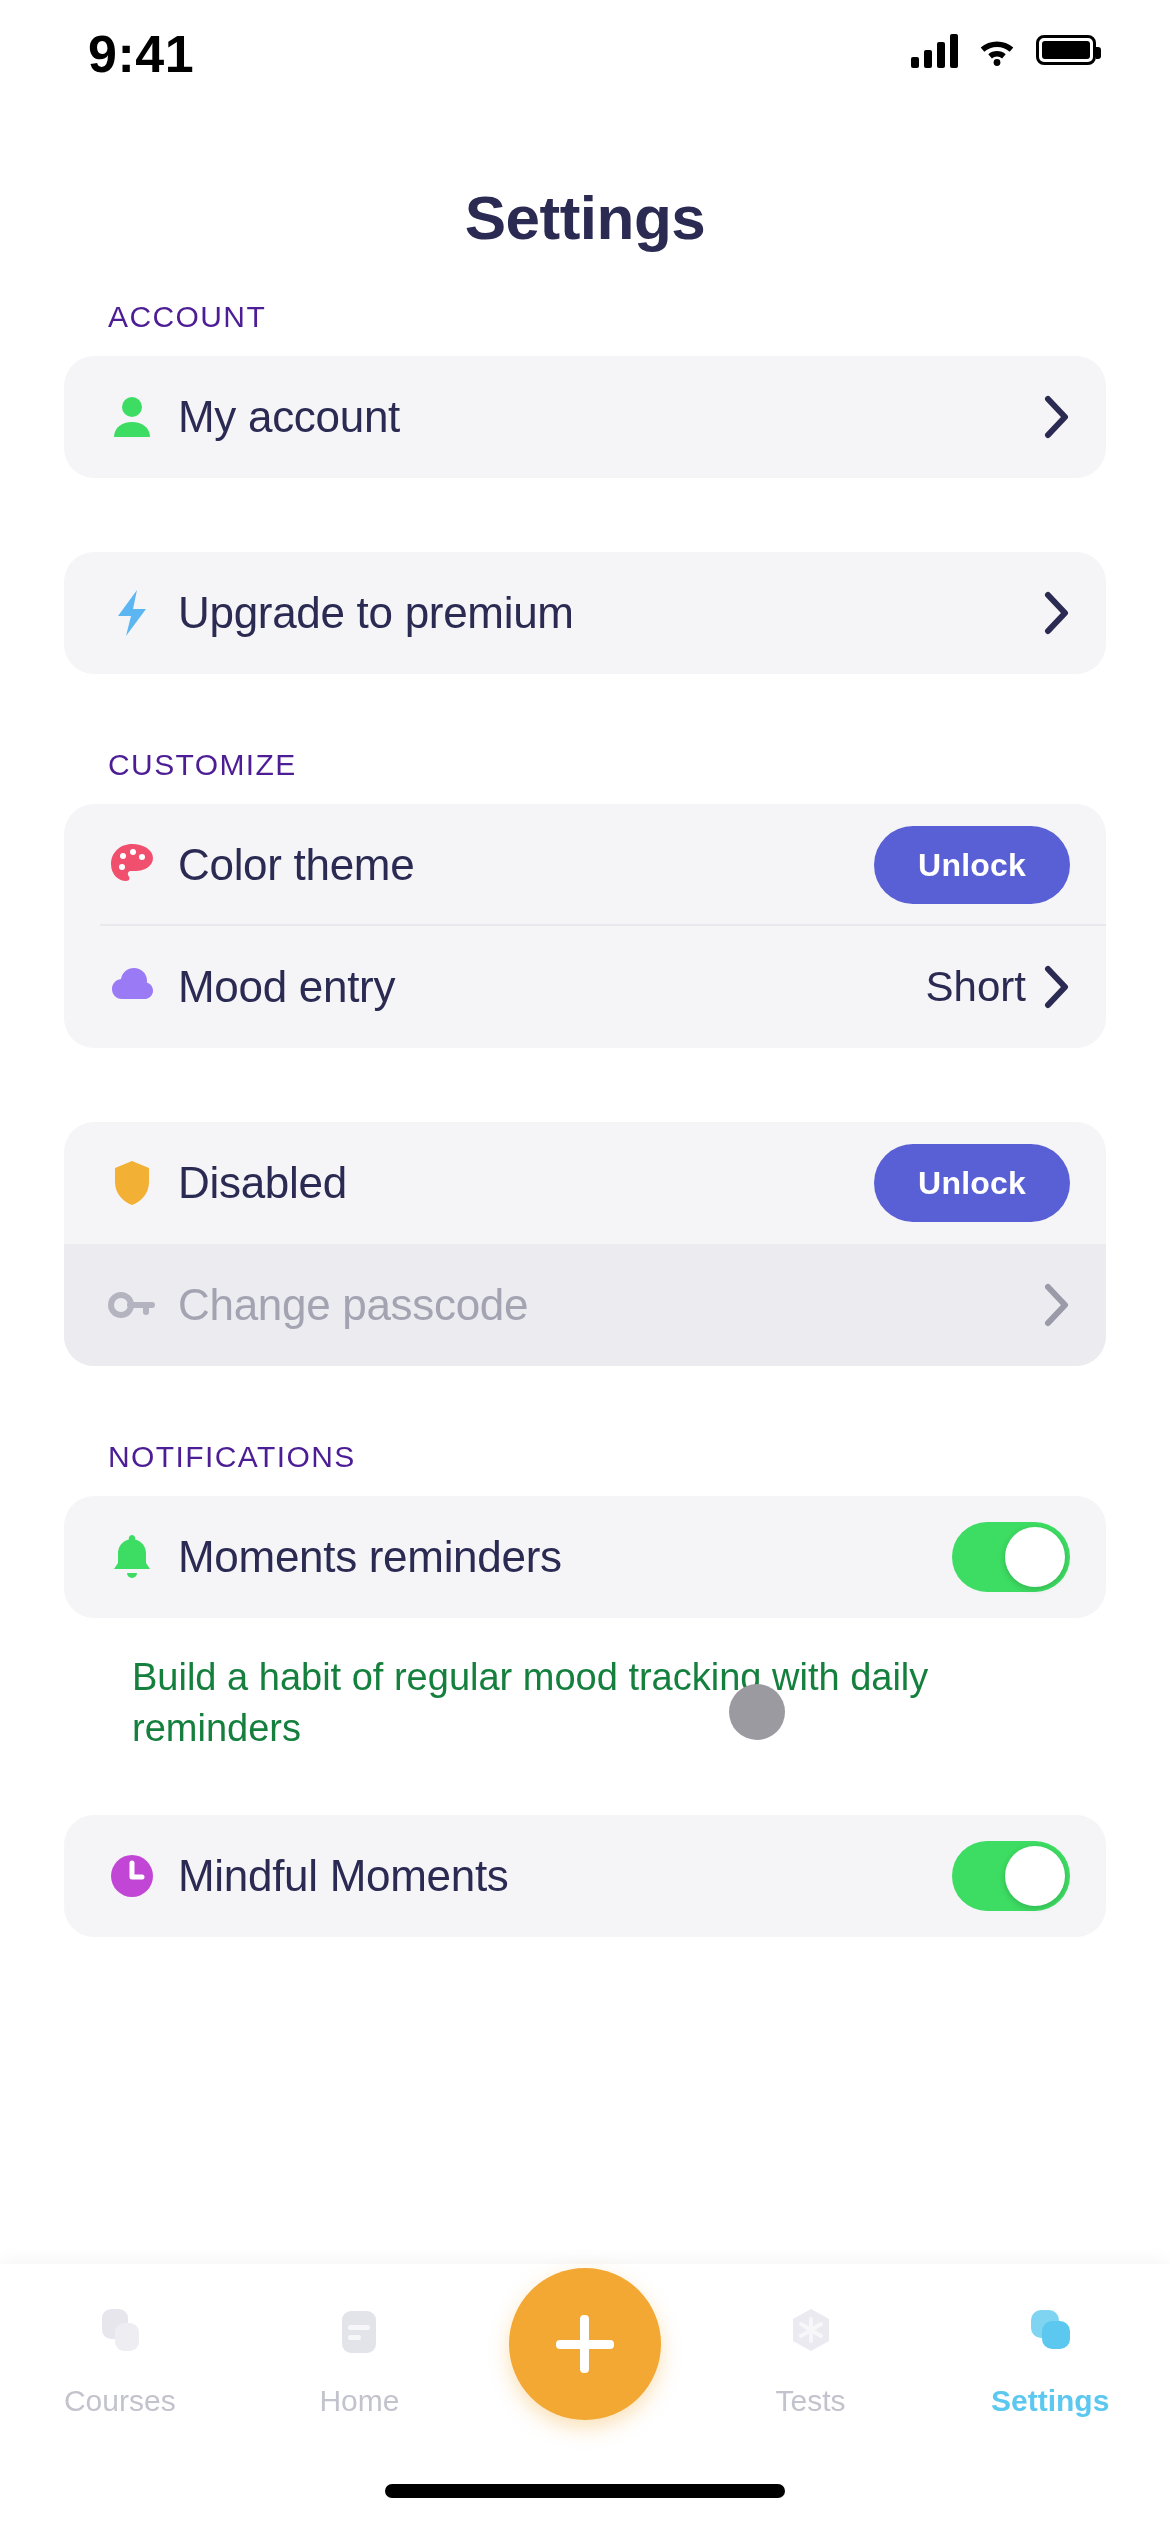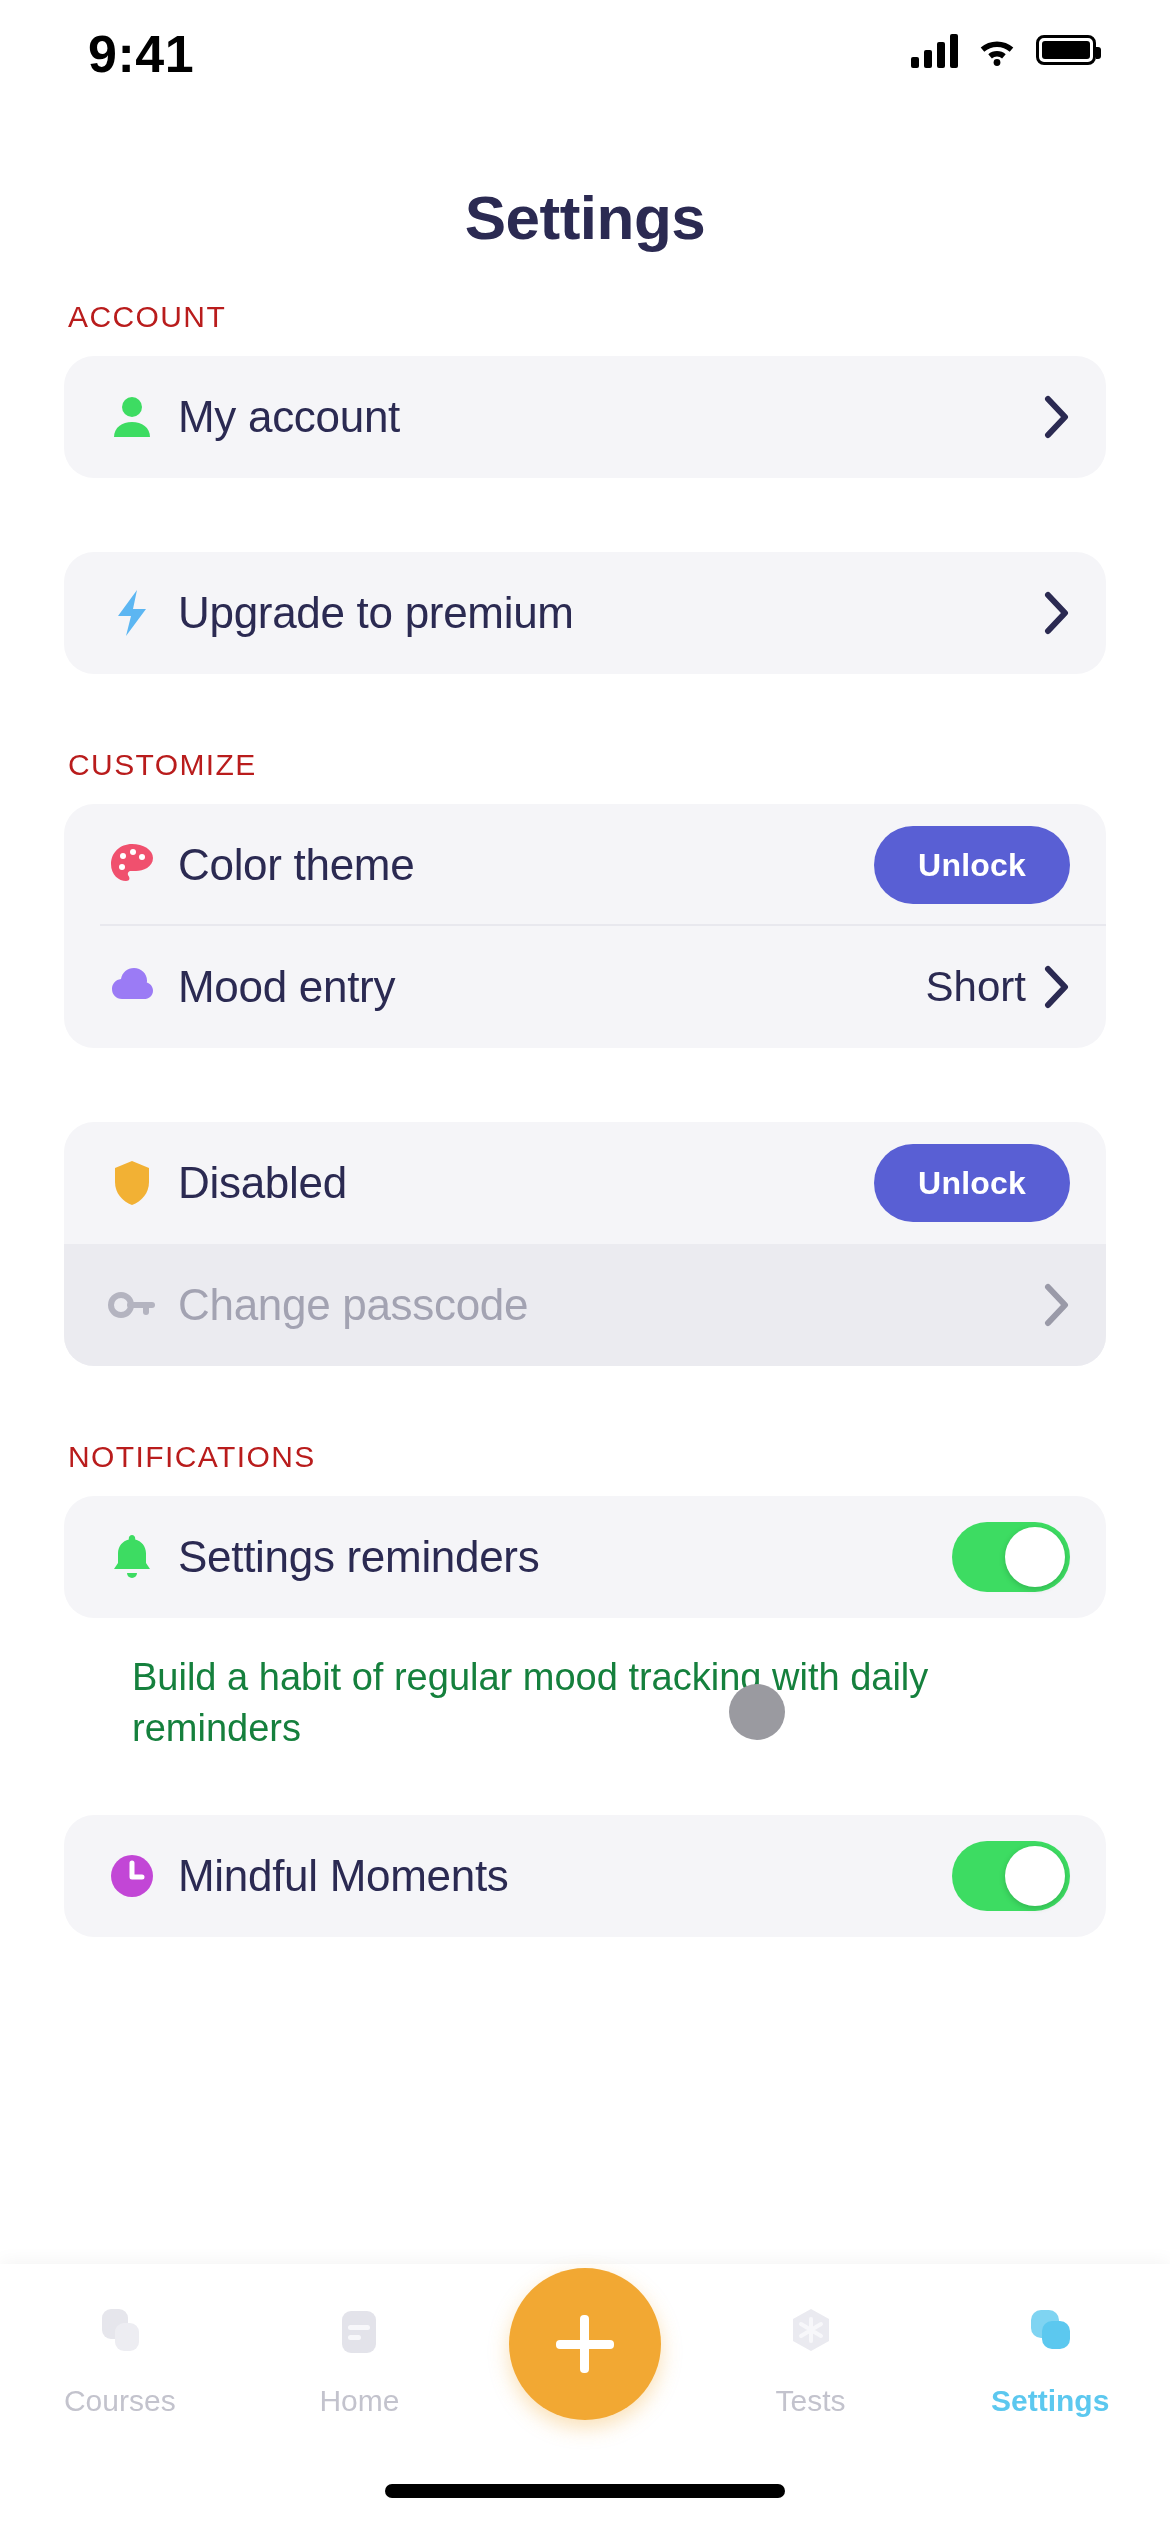--- a/index.html
+++ b/index.html
@@ -44,22 +44,22 @@
   .page-title {
     position:absolute; top:182px; left:0; width:1170px;
     text-align:center; font-size:62px; font-weight:700;
     color:#2b2a52; letter-spacing:-0.5px;
   }
 
   
   .content { position:absolute; top:300px; left:0; width:1170px; }
   .section { padding:0 64px; }
   .section-label {
-    font-size:30px; color:#b91c1c; letter-spacing:1.4px;
-    font-weight:400; margin-bottom:22px; padding-left:4px;
+    font-size:30px; color:#4c1d95; letter-spacing:1.4px;
+    font-weight:400; margin-bottom:22px; padding-left:4px;margin-left:40px;
   }
   .card {
     background:#f5f5f8; border-radius:30px; overflow:hidden;
   }
   .row {
     display:flex; align-items:center; height:122px; padding:0 36px;
     position:relative;
   }
   .row.divided::after{
     content:""; position:absolute; left:36px; right:0; bottom:0;
@@ -285,21 +285,21 @@
     <div class="section">
       <div class="section-label">NOTIFICATIONS</div>
       <div class="card">
         <div class="row">
           <span class="row-icon">
             <svg width="52" height="52" viewBox="0 0 52 52">
               <path d="M26 4c-1.8 0-3.2 1.4-3.2 3.2v1.4C16.6 10 12 15.6 12 22.3V32l-4 6h36l-4-6v-9.7C40 15.6 35.4 10 29.2 8.6V7.2C29.2 5.4 27.8 4 26 4z" fill="#3ddc62"></path>
               <path d="M21 42a5 5 0 0010 0z" fill="#3ddc62"></path>
             </svg>
           </span>
-          <span class="row-label">Settings reminders</span>
+          <span class="row-label">Moments reminders</span>
           <span class="toggle">
               <span class="knob"></span>
             </span>
         </div>
       </div>
       <div class="helper-text">Build a habit of regular mood tracking with daily reminders</div>
     </div>
 
     <div class="gap-md"></div>
 

